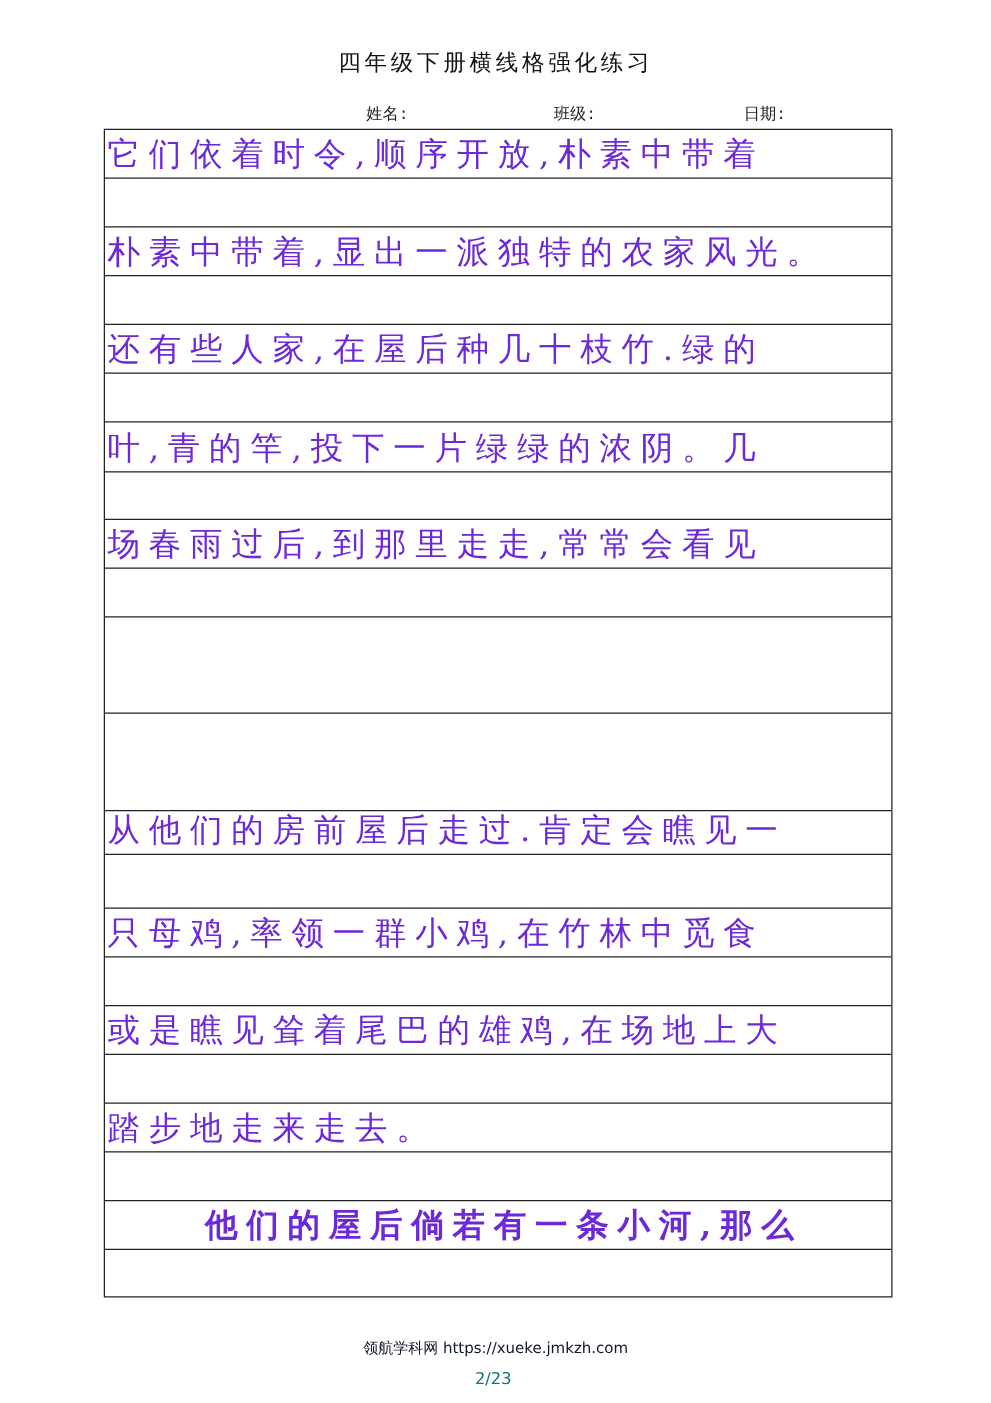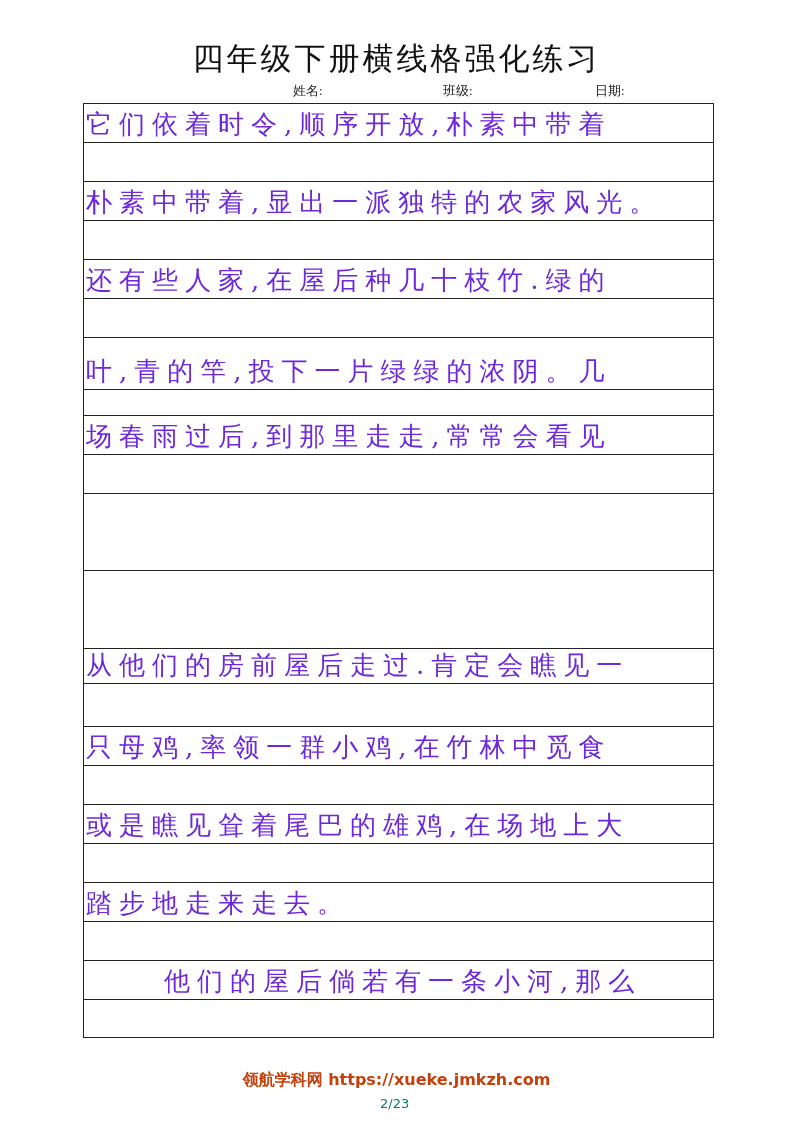--- a/index.html
+++ b/index.html
@@ -1,35 +1,35 @@
 <!DOCTYPE html>
 <html><head>
   <meta charset="utf-8">
   <style>
     html, body { margin: 0; padding: 0; background: #ffffff; }
     body { width: 793px; height: 1122px; position: relative; overflow: hidden;
            font-family: "DejaVu Serif", "Liberation Serif", serif; color: #111; }
     .title { position: absolute; top: 38px; left: 0; width: 793px; text-align: center;
-             font-size: 31px; letter-spacing: 3px; color: #111; }
+             font-size: 18px; letter-spacing: 3px; color: #111; }
     .meta { position: absolute; top: 82px; font-size: 13px;
-            font-family: Liberation Serif, serif; color: #222; }
+            font-family: Liberation Mono, monospace; color: #222; }
     .meta.name { left: 293px; }
     .meta.cls { left: 443px; }
     .meta.date { left: 595px; }
     .grid { position: absolute; left: 83px; top: 103px; width: 631px; height: 935px;
             border: 1.5px solid #222; box-sizing: border-box; }
     .row { position: absolute; left: 0; width: 100%; height: 39px; box-sizing: border-box;
            border-bottom: 1.2px solid #222; }
     .row:last-child { border-bottom: none; }
     .row .txt { position: absolute; left: 2px; right: 2px; bottom: 3px; font-size: 26px;
                 line-height: 30px; white-space: nowrap; letter-spacing: 7px; color: #6d28d9; }
     .row .txt.indent { padding-left: 78px; }
     .footer { position: absolute; top: 1070px; left: 0; width: 793px; text-align: center;
-              font-size: 16px; color: #c2410c;
-              font-family: "DejaVu Sans", "Liberation Sans", sans-serif; font-weight: bold; }
+              font-size: 12px; color: #0f172a;
+              font-family: "DejaVu Sans", "Liberation Sans", sans-serif; }
     .page-num { position: absolute; top: 1066px; left: 380px; font-size: 13px; color: #0f766e;
                 font-family: "DejaVu Sans", "Liberation Sans", sans-serif; margin-top: 30px; }
   </style>
 </head>
 <body>
 
 <div class="title">四年级下册横线格强化练习</div>
 <div class="meta name">姓名:</div>
 <div class="meta cls">班级:</div>
 <div class="meta date">日期:</div>
@@ -40,21 +40,21 @@
     </div>
     <div class="row" style="top: 38.9583px; height: 38.9583px;"></div>
     <div class="row" style="top: 77.9167px; height: 38.9583px;">
       <div class="txt">朴素中带着,显出一派独特的农家风光。</div>
     </div>
     <div class="row" style="top: 116.875px; height: 38.9583px;"></div>
     <div class="row" style="top: 155.833px; height: 38.9583px;">
       <div class="txt">还有些人家,在屋后种几十枝竹.绿的</div>
     </div>
     <div class="row" style="top: 194.792px; height: 38.9583px;"></div>
-    <div class="row" style="top: 247px; height: 38.9583px;">
+    <div class="row" style="top: 235px; height: 38.9583px;">
       <div class="txt">叶,青的竿,投下一片绿绿的浓阴。几</div>
     </div>
     <div class="row" style="top: 272.708px; height: 38.9583px;"></div>
     <div class="row" style="top: 311.667px; height: 38.9583px;">
       <div class="txt">场春雨过后,到那里走走,常常会看见</div>
     </div>
     <div class="row" style="top: 350.625px; height: 38.9583px;"></div>
     <div class="row" style="top: 428.542px; height: 38.9583px;"></div>
     <div class="row" style="top: 506.458px; height: 38.9583px;"></div>
     <div class="row" style="top: 541px; height: 38.9583px;">
@@ -66,20 +66,20 @@
     </div>
     <div class="row" style="top: 662.292px; height: 38.9583px;"></div>
     <div class="row" style="top: 701.25px; height: 38.9583px;">
       <div class="txt">或是瞧见耸着尾巴的雄鸡,在场地上大</div>
     </div>
     <div class="row" style="top: 740.208px; height: 38.9583px;"></div>
     <div class="row" style="top: 779.167px; height: 38.9583px;">
       <div class="txt">踏步地走来走去。</div>
     </div>
     <div class="row" style="top: 818.125px; height: 38.9583px;"></div>
-    <div class="row" style="top: 857.083px; height: 38.9583px;">
+    <div class="row" style="top: 857.083px; height: 38.9583px; font-weight: bold;">
       <div class="txt indent">他们的屋后倘若有一条小河,那么</div>
     </div>
     <div class="row" style="top: 896.042px; height: 38.9583px;"></div>
   </div>
 
 <div class="footer">领航学科网 https://xueke.jmkzh.com</div>
 <div class="page-num">2/23</div>
 
 </body></html>

